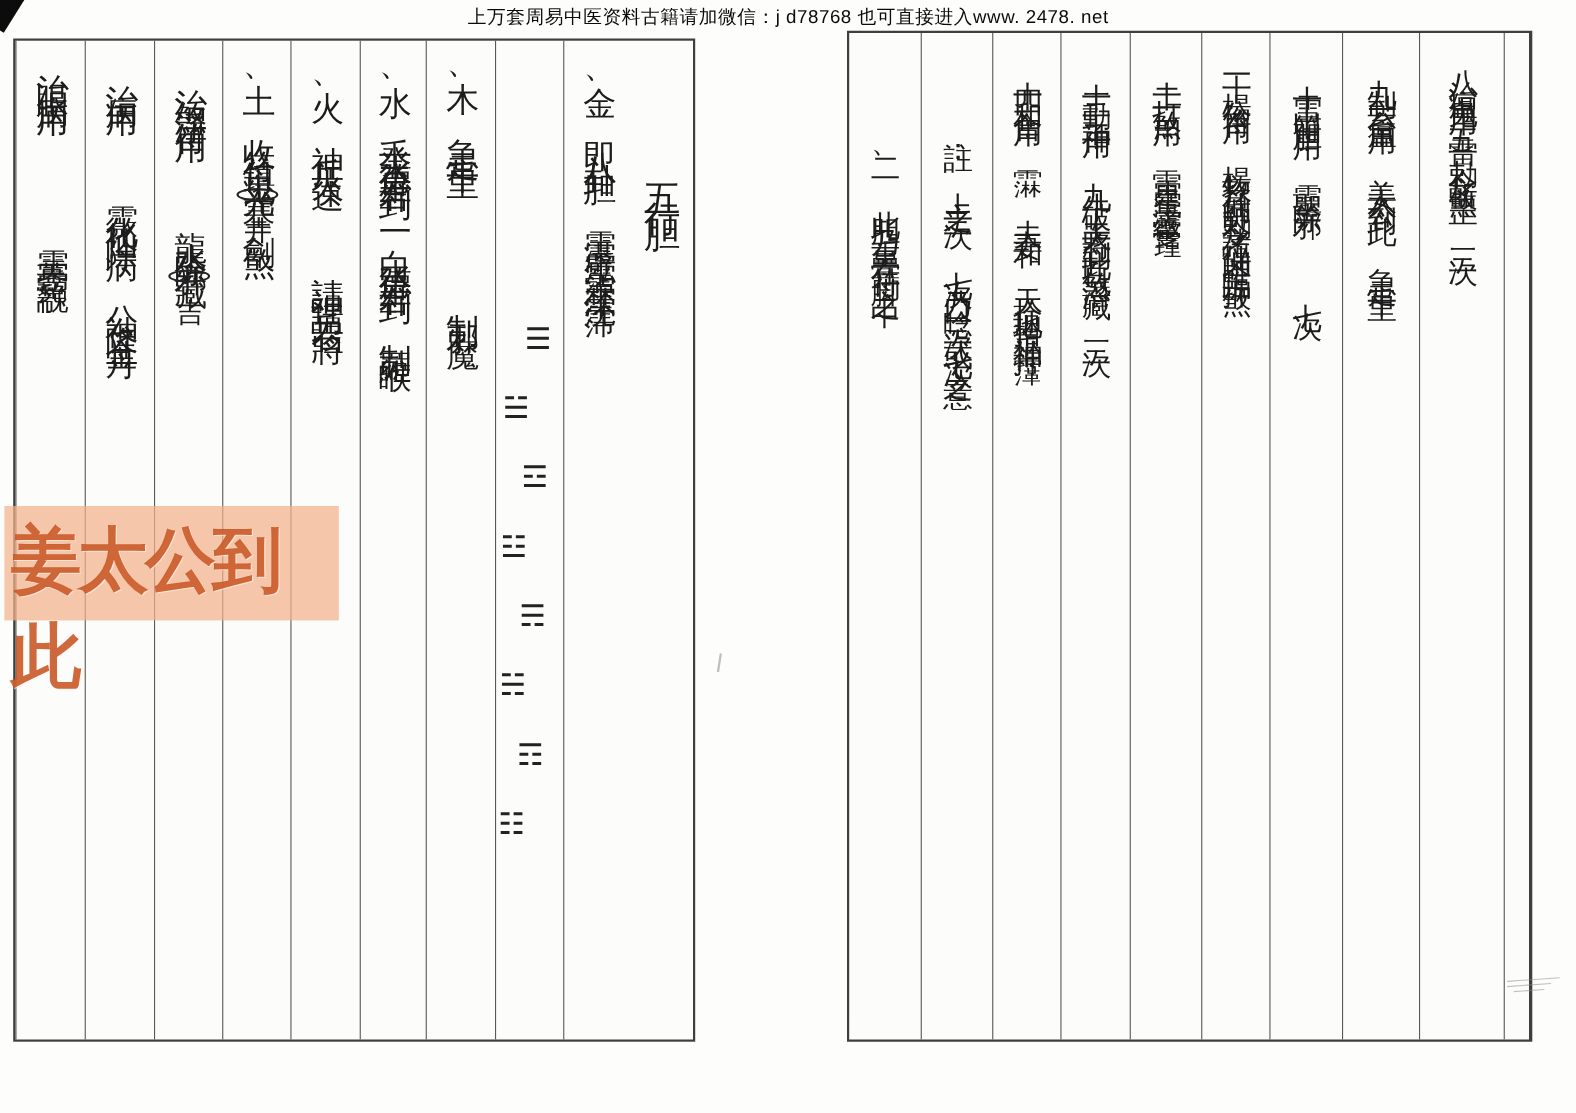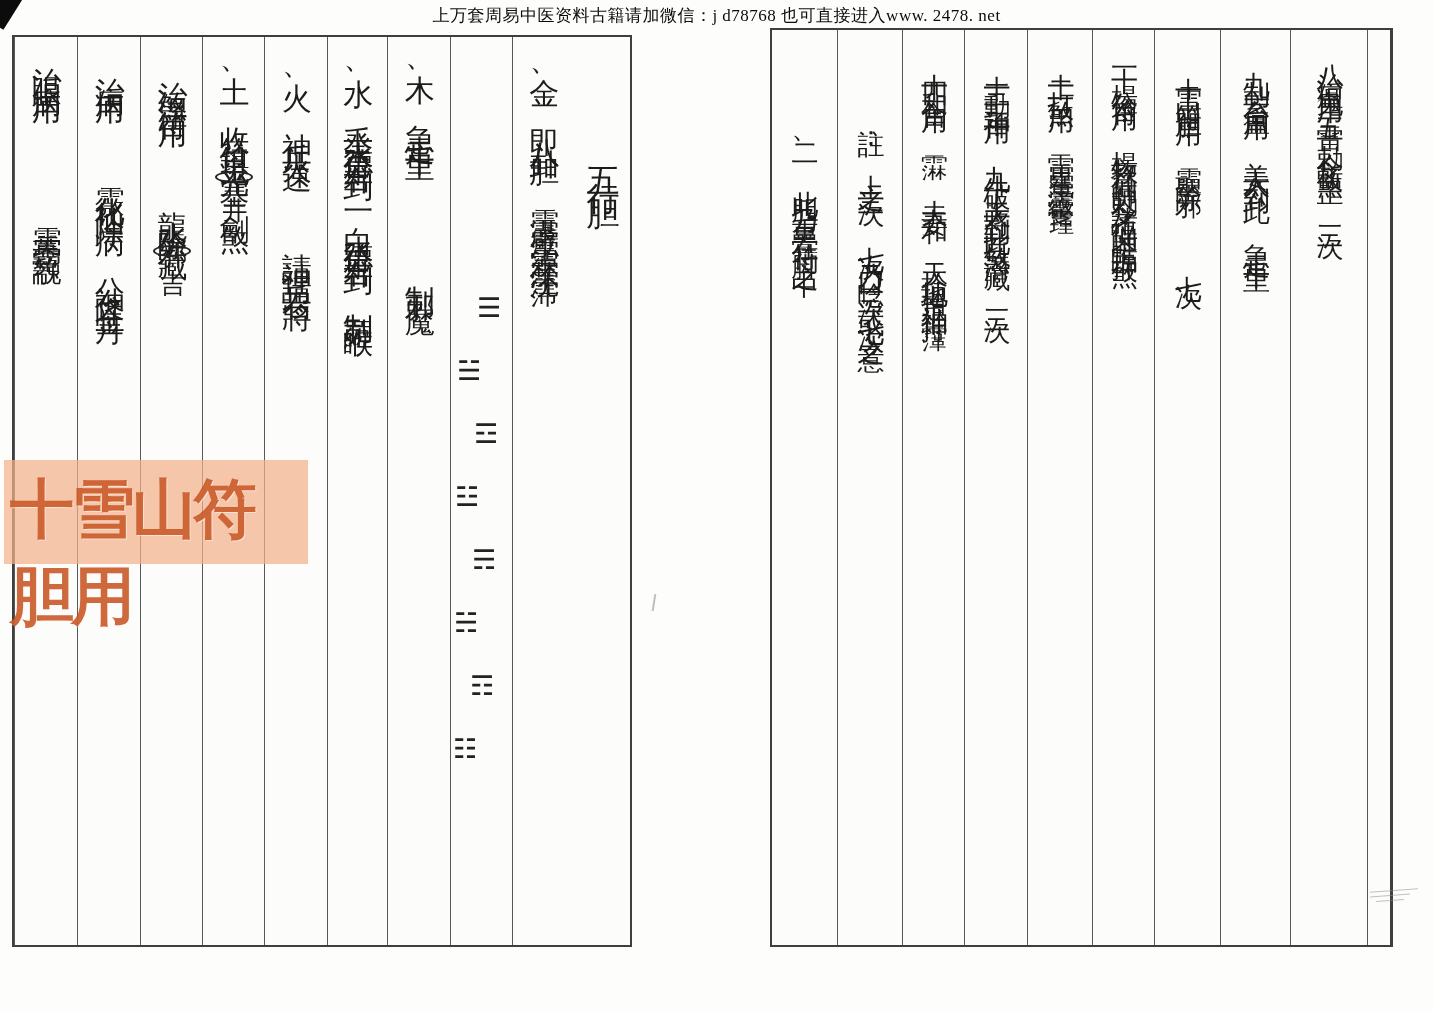--- a/index.html
+++ b/index.html
@@ -1,17 +1,17 @@
 <!DOCTYPE html>
 <html><head>
 <meta charset="utf-8">
 <style>
   html,body{margin:0;padding:0;background:#ffffff;}
   .canvas{position:relative;width:1433px;height:1012px;background:#fdfdfc;overflow:hidden;
-          font-family:Liberation Serif, serif;color:#1b1b1b;}
+          font-family:Liberation Sans, sans-serif;color:#1b1b1b;}
   .header{position:absolute;left:0;top:4px;width:100%;text-align:center;font-size:17px;
           color:#0b0b0b;letter-spacing:0.5px;}
   .corner-wedge{position:absolute;left:-10px;top:-14px;width:26px;height:40px;background:#0c0c0c;
           transform:rotate(32deg);}
   .page{position:absolute;background:#fcfcfa;border:2px solid #3f3f3f;}
   .page.left-pg{left:12px;top:35px;width:616px;height:908px;}
   .page.right-pg{left:770px;top:28px;width:618px;height:915px;border-right-width:3px;}
   .col{position:absolute;top:0;height:100%;display:flex;justify-content:center;}
   .bl{border-left:1px solid #585858;}
   .vtext{writing-mode:vertical-rl;text-orientation:upright;font-size:27px;letter-spacing:9px;
@@ -127,21 +127,21 @@
     <div class="col bl" style="left:65px;width:65px;">
       <div class="vtext" style="padding-top:78px;">註：上之三次、七次乃口唸三次或七次之意</div>
     </div>
 
     <div class="col" style="left:0px;width:65px;">
       <div class="vtext" style="padding-top:94px;">二、此胆乃重疊在符脚之中</div>
     </div>
   </div>
 
   <div class="wm-band"></div>
-  <div class="wm-text">十雪山符胆用</div>
+  <div class="wm-text">姜太公到此</div>
 
   <div class="gutter-mark"></div>
 
   <div class="stamp">
       <i></i>
       <i></i>
       <i></i>
     </div>
 
 </div>

